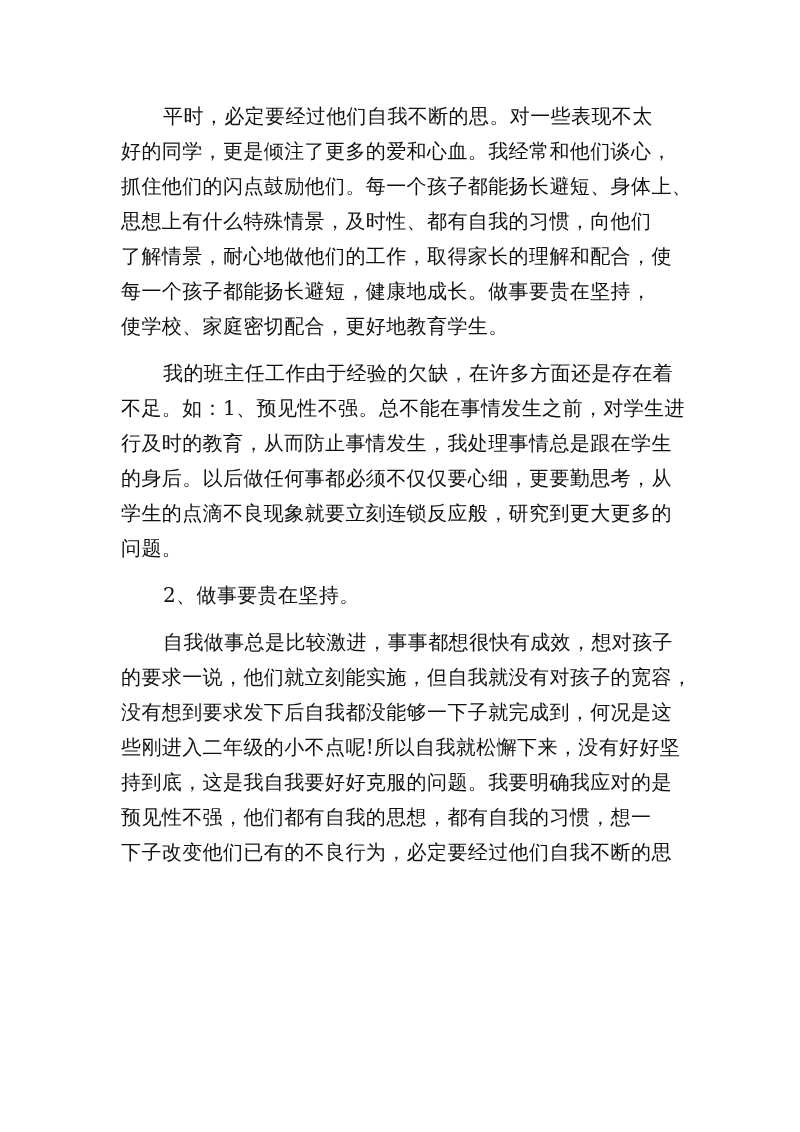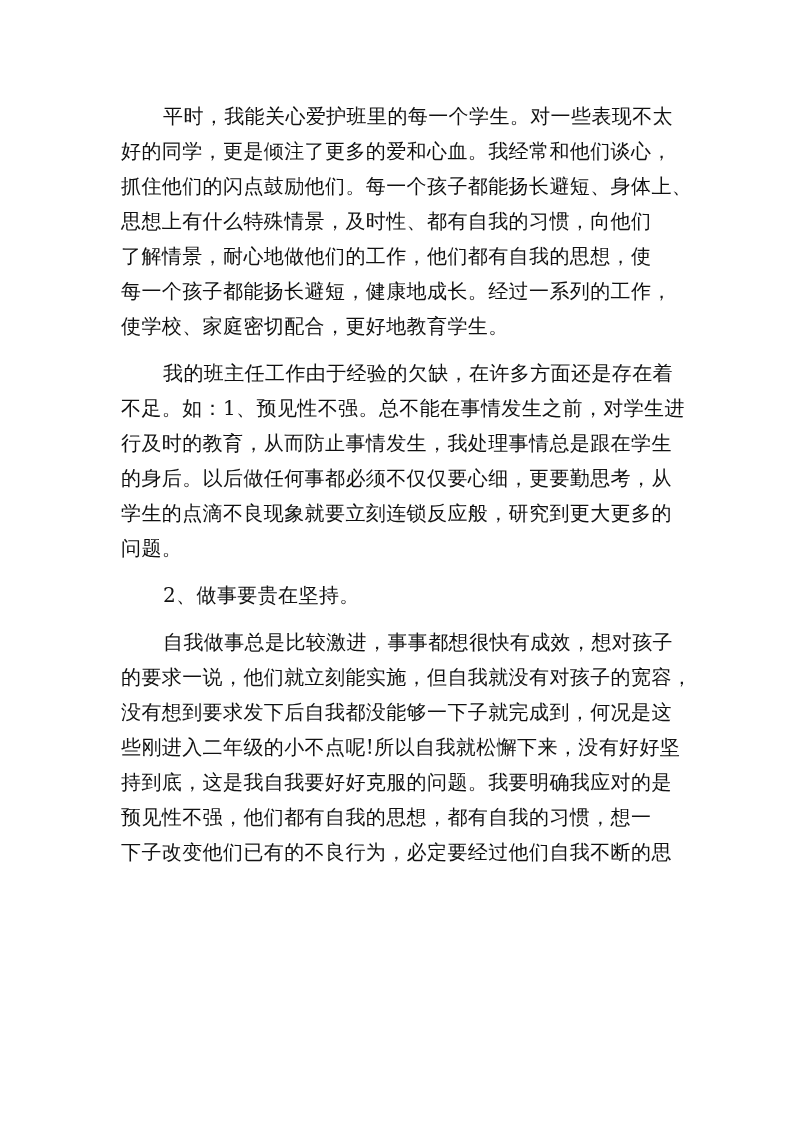--- a/index.html
+++ b/index.html
@@ -35,26 +35,26 @@
     .indent {
       padding-left: 42px;
     }
   </style>
 </head>
 <body>
 
 <div class="page">
 
   <div class="para">
-    <span class="line indent">平时，我能关心爱护班里的每一个学生。对一些表现不太</span>
+    <span class="line indent">平时，必定要经过他们自我不断的思。对一些表现不太</span>
     <span class="line">好的同学，更是倾注了更多的爱和心血。我经常和他们谈心，</span>
     <span class="line">抓住他们的闪点鼓励他们。每一个孩子都能扬长避短、身体上、</span>
     <span class="line">思想上有什么特殊情景，及时性、都有自我的习惯，向他们</span>
-    <span class="line">了解情景，耐心地做他们的工作，他们都有自我的思想，使</span>
-    <span class="line">每一个孩子都能扬长避短，健康地成长。经过一系列的工作，</span>
+    <span class="line">了解情景，耐心地做他们的工作，取得家长的理解和配合，使</span>
+    <span class="line">每一个孩子都能扬长避短，健康地成长。做事要贵在坚持，</span>
     <span class="line">使学校、家庭密切配合，更好地教育学生。</span>
   </div>
 
   <div class="para">
     <span class="line indent">我的班主任工作由于经验的欠缺，在许多方面还是存在着</span>
     <span class="line">不足。如：1、预见性不强。总不能在事情发生之前，对学生进</span>
     <span class="line">行及时的教育，从而防止事情发生，我处理事情总是跟在学生</span>
     <span class="line">的身后。以后做任何事都必须不仅仅要心细，更要勤思考，从</span>
     <span class="line">学生的点滴不良现象就要立刻连锁反应般，研究到更大更多的</span>
     <span class="line">问题。</span>

